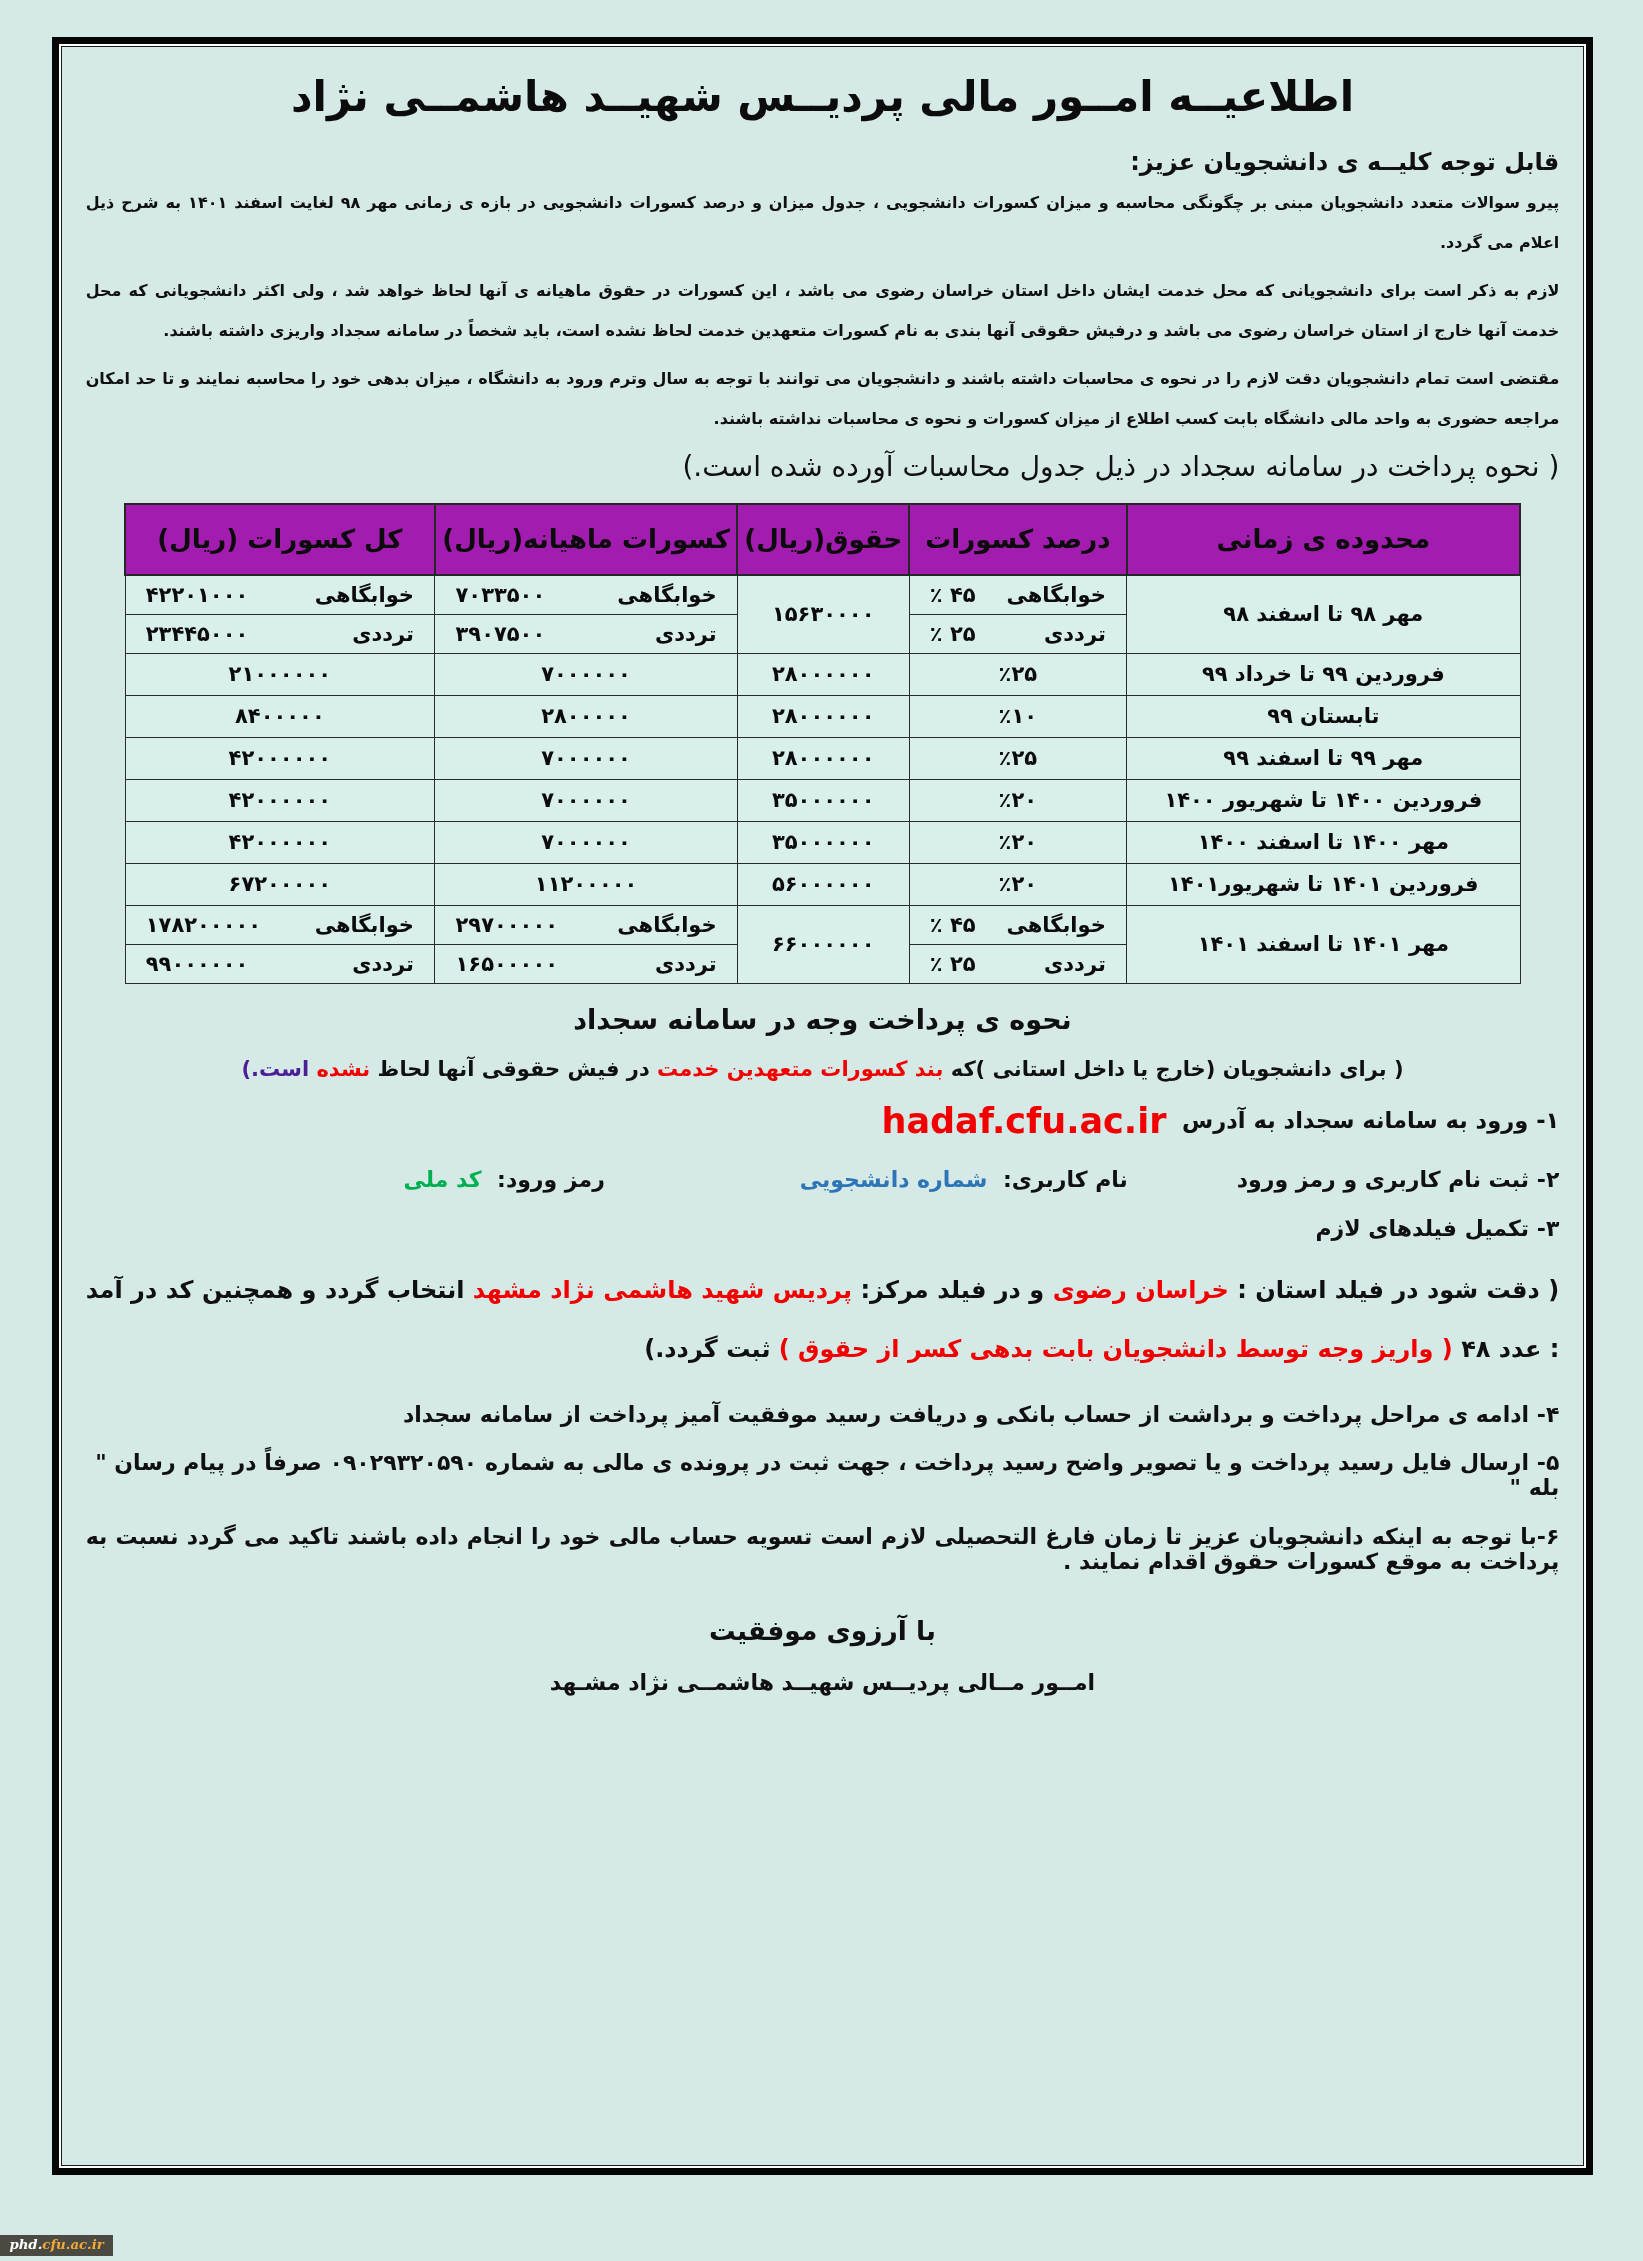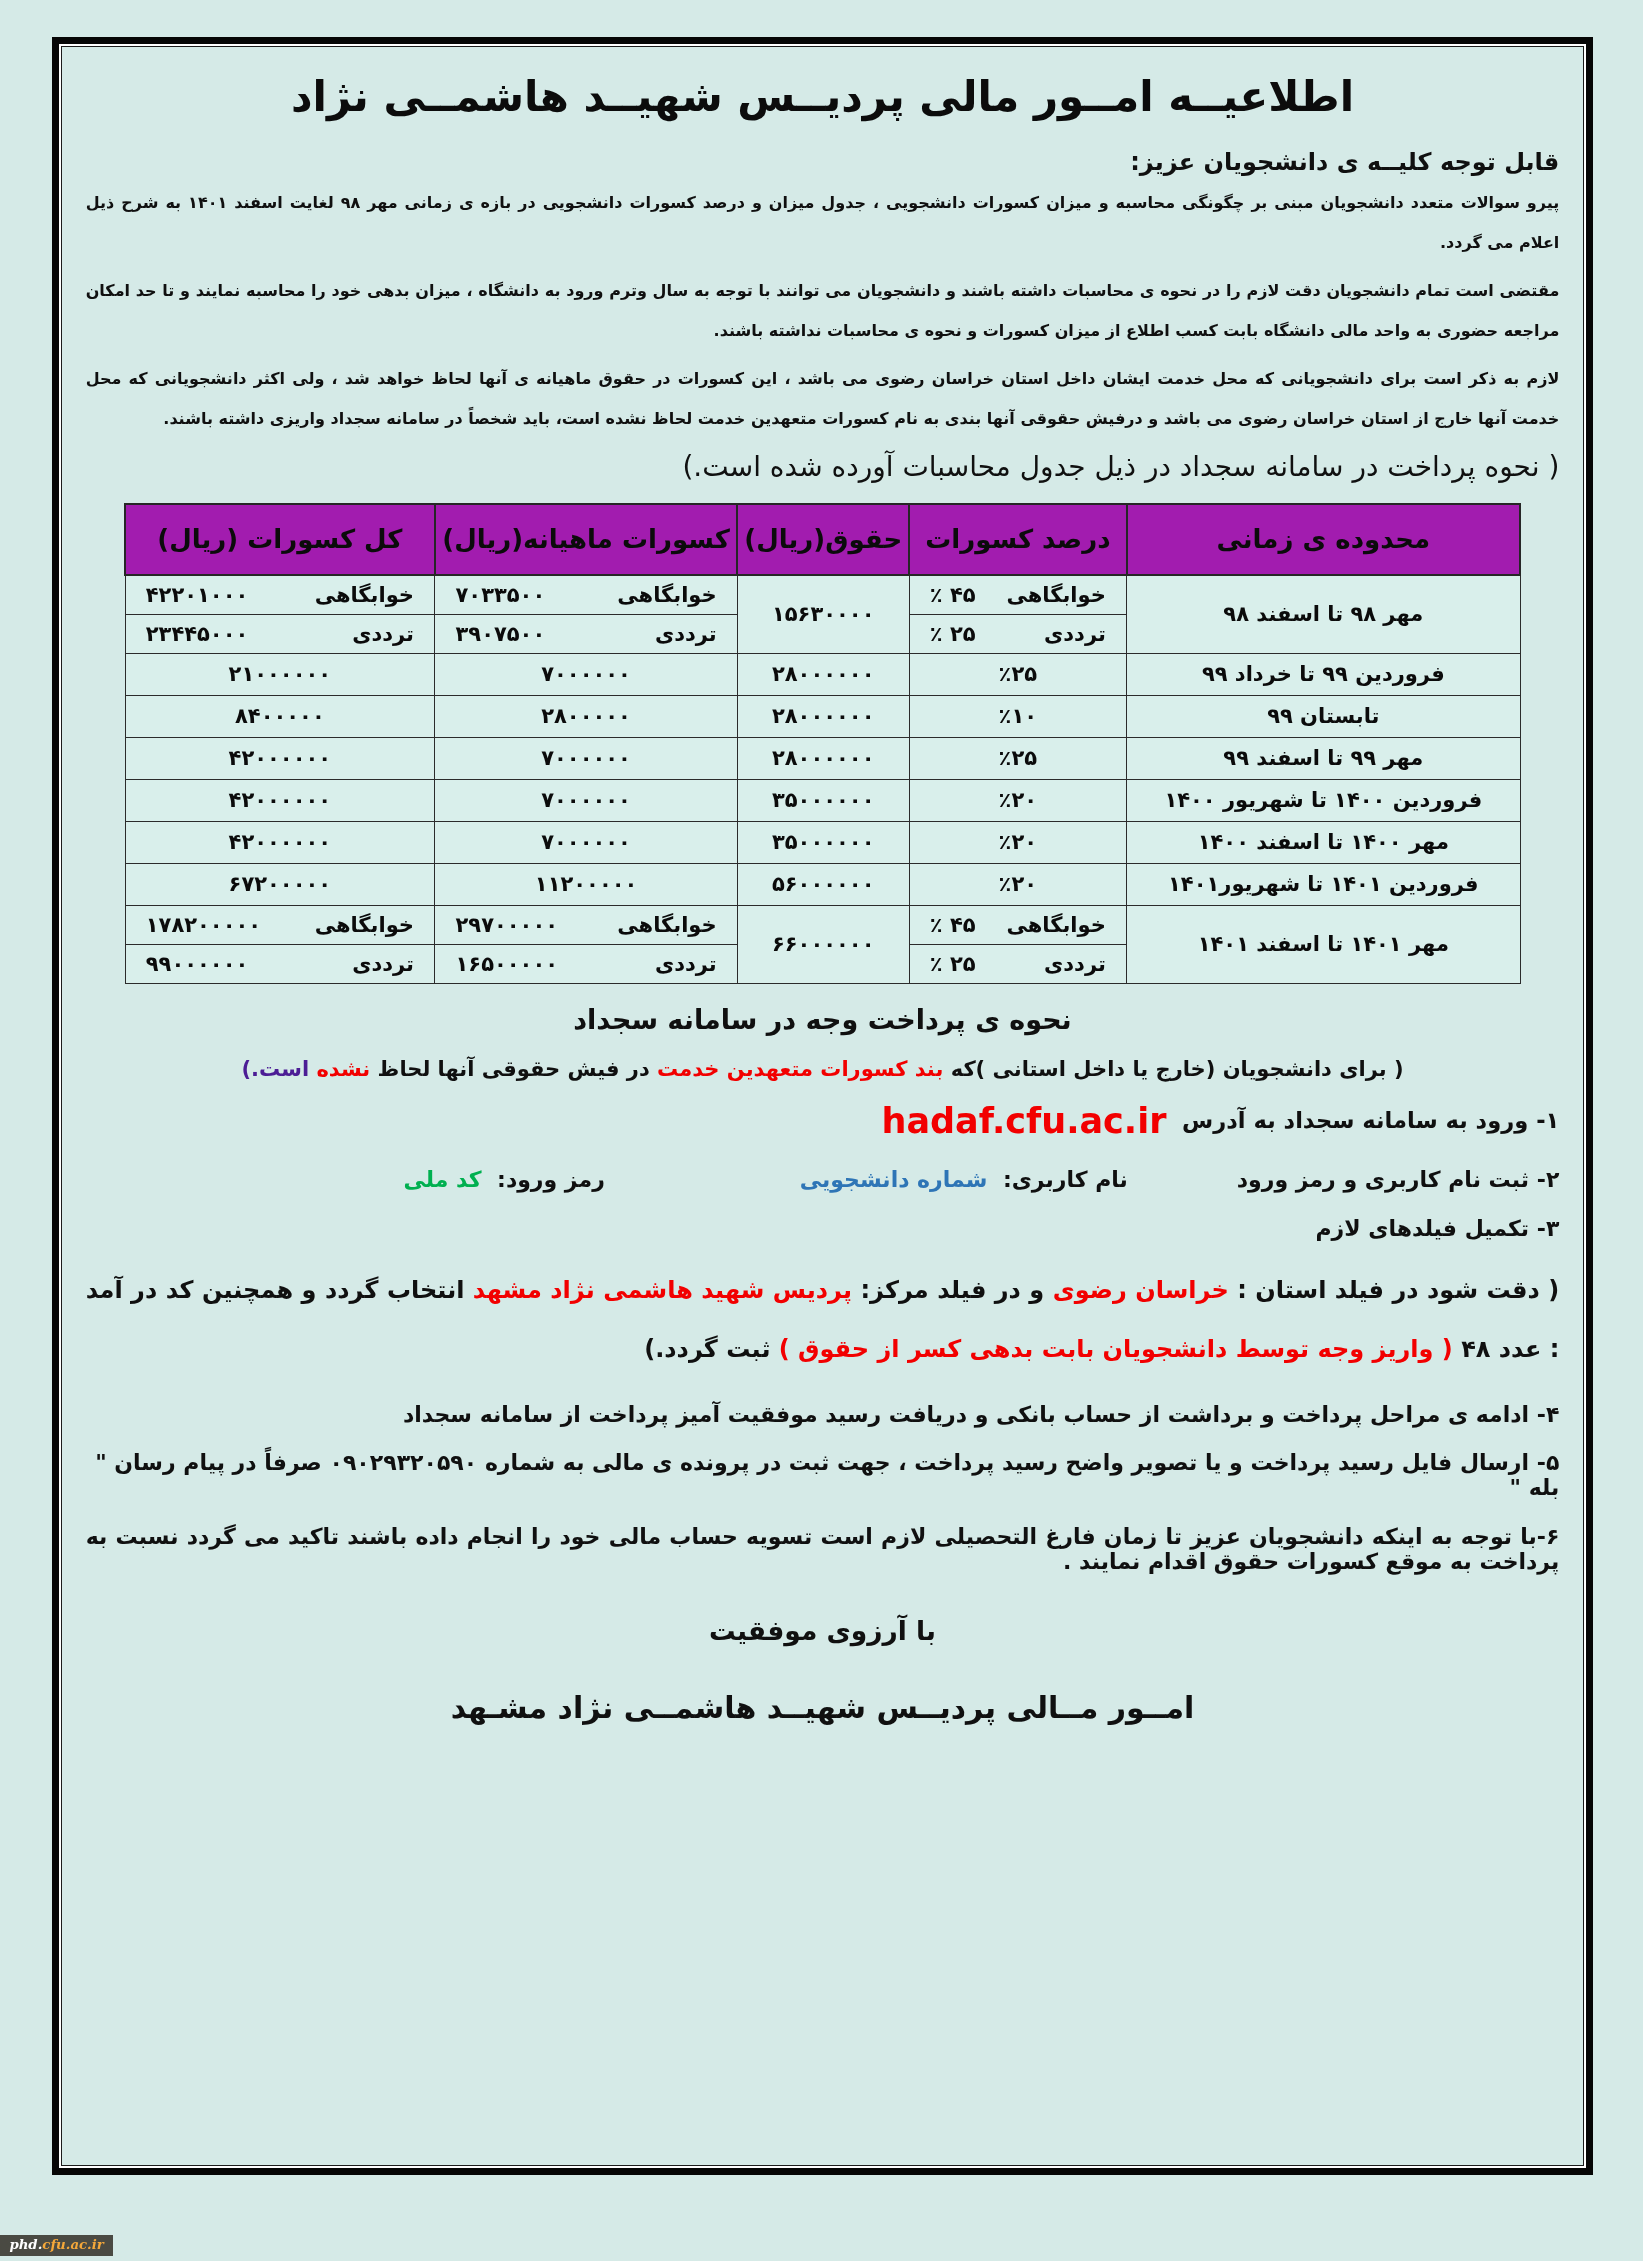--- a/index.html
+++ b/index.html
@@ -56,21 +56,21 @@
   .step1-line { font-size:22.6px; font-weight:bold; text-align:right; margin-top:20px; }
   .url-link { font-size:35px; font-weight:bold; color:#f20000; direction:ltr; unicode-bidi:embed; margin-right:7.8px; display:inline-block; vertical-align:middle; }
   .step2-line { display:flex; flex-direction:row; align-items:baseline; margin-top:26.5px; font-size:22px; font-weight:bold; }
   .chunk-user { margin-right:109px; }
   .chunk-pass { margin-right:195px; }
   .val-blue { color:#2e75b6; margin-right:7.8px; }
   .val-green { color:#00b050; margin-right:7.8px; }
   .attention { font-size:24px; font-weight:bold; text-align:justify; line-height:2.45; margin-top:20px; }
   .step6 { text-align:justify; }
   .footer-wish { text-align:center; font-size:26.5px; font-weight:bold; margin-top:41px; }
-  .footer-sig { text-align:center; font-size:30px; font-weight:bold; margin-top:44px; }
+  .footer-sig { text-align:center; font-size:22px; font-weight:bold; margin-top:24px; }
 
   .watermark {
     position:absolute; left:0; bottom:4.7px; background:#4a4a43;
     padding:2.3px 9.4px 3.9px 9.4px; direction:ltr;
     font-size:13.3px; font-weight:bold; font-style:italic;
     font-family:"DejaVu Serif", serif;
   }
   .watermark .wm-prefix { color:#ffffff; }
   .watermark .wm-domain { color:#f5a83a; }
 </style>
@@ -79,22 +79,22 @@
 
 <div class="page">
   <div class="frame">
     <div class="frame-inner">
 
       <div class="doc-title">اطلاعیــه  امــور مالی پردیــس شهیــد هاشمــی نژاد</div>
 
       <div class="greeting">قابل توجه  کلیــه ی دانشجویان عزیز:</div>
 
       <div class="para">پیرو سوالات متعدد دانشجویان مبنی بر چگونگی محاسبه و میزان کسورات دانشجویی ، جدول میزان و درصد کسورات دانشجویی در بازه ی زمانی مهر ۹۸ لغایت اسفند ۱۴۰۱ به شرح ذیل اعلام می گردد.</div>
+      <div class="para">لازم به ذکر است برای دانشجویانی که محل خدمت ایشان داخل استان خراسان رضوی می باشد ، این کسورات در حقوق ماهیانه ی آنها لحاظ خواهد شد ، ولی اکثر دانشجویانی که محل خدمت آنها خارج از استان خراسان رضوی می باشد و درفیش حقوقی آنها بندی به نام کسورات متعهدین خدمت لحاظ نشده است، باید شخصاً در سامانه سجداد واریزی داشته باشند.</div>
       <div class="para">مقتضی است تمام دانشجویان دقت لازم را در نحوه ی محاسبات داشته باشند و دانشجویان می توانند با توجه به سال وترم ورود به دانشگاه ، میزان بدهی خود را محاسبه نمایند و تا حد امکان  مراجعه حضوری به واحد مالی دانشگاه بابت کسب اطلاع از میزان کسورات و نحوه ی محاسبات نداشته باشند.</div>
-      <div class="para">لازم به ذکر است برای دانشجویانی که محل خدمت ایشان داخل استان خراسان رضوی می باشد ، این کسورات در حقوق ماهیانه ی آنها لحاظ خواهد شد ، ولی اکثر دانشجویانی که محل خدمت آنها خارج از استان خراسان رضوی می باشد و درفیش حقوقی آنها بندی به نام کسورات متعهدین خدمت لحاظ نشده است، باید شخصاً در سامانه سجداد واریزی داشته باشند.</div>
 
       <div class="note1">( نحوه پرداخت در سامانه سجداد در ذیل جدول محاسبات آورده شده است.)</div>
 
       <table class="deductions">
         <colgroup>
           <col style="width:28.2%">
             <col style="width:15.6%">
             <col style="width:12.3%">
             <col style="width:21.7%">
             <col style="width:22.2%">

